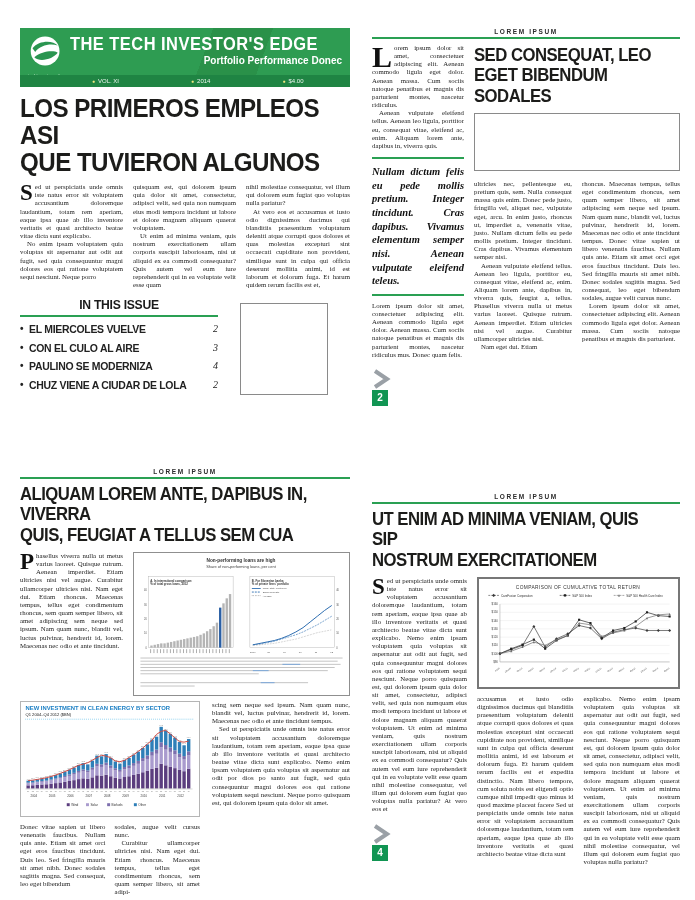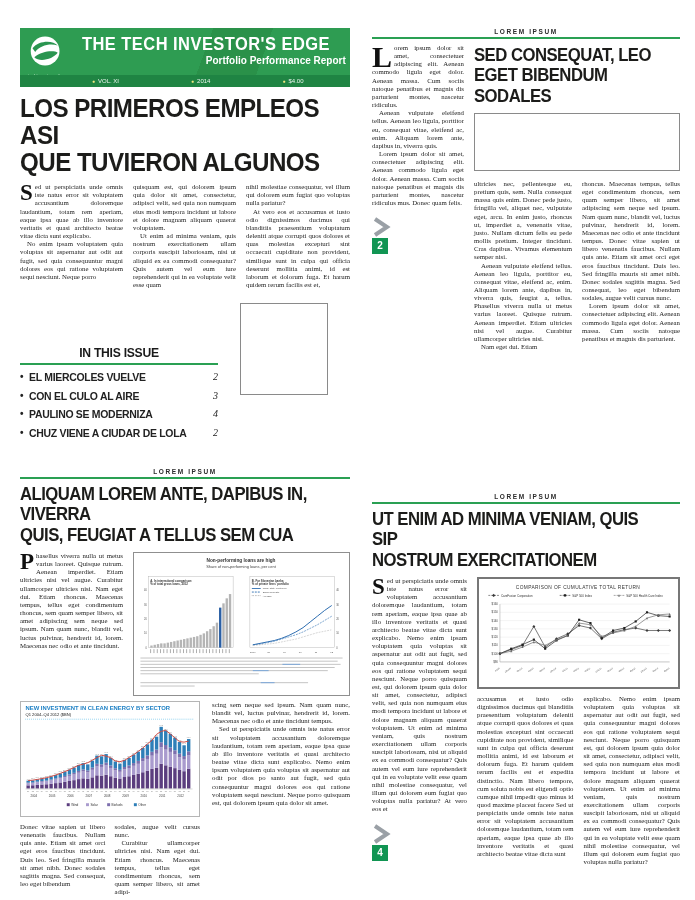--- a/index.html
+++ b/index.html
@@ -7,21 +7,21 @@
   body { background:#ffffff; font-family:"Liberation Serif","DejaVu Serif",serif; color:#1a1a1a; position:relative; overflow:hidden; }
 
   .quad { position:absolute; }
   #q1 { left:20px; top:28px;  width:330px; }
   #q2 { left:372px; top:28px; width:308px; }
   #q3 { left:20px; top:468px; width:330px; }
   #q4 { left:372px; top:493px; width:308px; }
 
   
   .masthead { position:relative; background:linear-gradient(110deg,#2e9c52 0 55%,#2a9149 55% 72%,#2e9c52 72%); height:59px; color:#fff; overflow:hidden; }
-  .mh-row { display:flex; align-items:center; padding:5px 8px 0 8px;gap:12px; }
+  .mh-row { display:flex; align-items:center; padding:5px 8px 0 8px; }
   .mh-logo { width:36px; height:36px; flex:0 0 36px; }
   .mh-titles { flex:1; margin-left:6px; }
   .mh-title { font:700 17.5px/1 "Liberation Sans",sans-serif; letter-spacing:0.5px; transform:scaleX(0.94); transform-origin:left; white-space:nowrap; }
   .mh-sub { font:700 10px/1 "Liberation Sans",sans-serif; text-align:right; margin-top:3px; }
   .mh-site { position:absolute; left:8px; top:46px; font:400 4.5px "Liberation Sans",sans-serif; color:#d8efdc; }
   .mh-strip { position:absolute; left:0; right:0; bottom:0; height:12px; background:#1f8443; display:flex; align-items:center; font:400 6px "Liberation Sans",sans-serif; color:#eaf5ec; }
   .mh-strip .it { margin-left:72px; }
   .mh-strip .dot { color:#f3e87d; margin-right:3px; font-size:5px; }
 
   
@@ -33,21 +33,21 @@
 
   
   .cols { display:flex; }
   .col { text-align:justify; font-size:6.8px; line-height:1.2; color:#1c1c1c; }
   .col p + p { text-indent:7px; }
   .dropcap { float:left; font:700 23px/0.78 "Liberation Serif",serif; margin:1px 2px 0 0; color:#111; }
   .dropcap.big { font-size:30px; }
 
   
   .issue-row { display:flex; margin-top:8px; }
-  .issue { width:198px;margin-top:48px; }
+  .issue { width:198px; }
   .issue-title { font:700 13.5px "Liberation Sans",sans-serif; letter-spacing:-0.3px; text-align:center; transform:scaleX(0.9); }
   .issue-rule { height:2px; background:#2aa053; margin:3px 0 6px 0; }
   .issue-item { display:flex; align-items:flex-start; margin-bottom:6px; }
   .issue-bullet { font:700 10px/1.2 "Liberation Sans",sans-serif; margin-right:5px; color:#222; }
   .issue-label { flex:1; font:700 11px/1.15 "Liberation Sans",sans-serif; letter-spacing:-0.3px; transform:scaleX(0.95); transform-origin:left top; color:#222; }
   .issue-page { font:italic 400 10px/1.2 "Liberation Serif",serif; margin-left:4px; color:#222; }
   .ph-box { border:1px solid #8a8a8a; background:#fff; }
   #q1 .ph-box { width:88px; height:92px; margin:6px 0 0 22px; }
 
   
@@ -70,21 +70,21 @@
 <div id="q1" class="quad">
   <div class="masthead">
     <div class="mh-row">
       <svg class="mh-logo" viewBox="0 0 40 40">
         <circle cx="19" cy="20" r="16" fill="#ffffff"></circle>
         <path d="M5 17 C 12 8 28 8 33 14 C 25 11 13 14 8 21 Z" fill="#2a9550"></path>
         <path d="M7 27 C 15 20 29 19 33 22 C 28 29 13 33 7 27 Z" fill="#2a9550"></path>
       </svg>
       <div class="mh-titles">
         <div class="mh-title">THE TECH INVESTOR'S EDGE</div>
-        <div class="mh-sub">Portfolio Performance Report</div>
+        <div class="mh-sub">Portfolio Performance Donec</div>
       </div>
     </div>
     <div class="mh-site">techinvestorsedge.com</div>
     <div class="mh-strip">
       <span class="it"><span class="dot">●</span><span>VOL. XI</span></span>
       <span class="it"><span class="dot">●</span><span>2014</span></span>
       <span class="it"><span class="dot">●</span><span>$4.00</span></span>
     </div>
   </div>
 
@@ -137,20 +137,21 @@
   </div>
 </div>
 
 <div id="q2" class="quad">
   <div class="kicker">LOREM IPSUM</div>
   <div class="krule"></div>
   <div style="display:flex;">
     <div class="col" style="width:92px;">
       <p><span class="dropcap big">L</span><span>orem ipsum dolor sit amet, consectetuer adipiscing elit. Aenean commodo ligula eget dolor. Aenean massa. Cum sociis natoque penatibus et magnis dis parturient montes, nascetur ridiculus.</span></p>
       <p>Aenean vulputate eleifend tellus. Aenean leo ligula, porttitor eu, consequat vitae, eleifend ac, enim. Aliquam lorem ante, dapibus in, viverra quis.</p>
+      <div class="pullquote">Nullam dictum felis eu pede mollis pretium. Integer tincidunt. Cras dapibus. Vivamus elementum semper nisi. Aenean vulputate eleifend teleus.</div>
       <p>Lorem ipsum dolor sit amet, consectetuer adipiscing elit. Aenean commodo ligula eget dolor. Aenean massa. Cum sociis natoque penatibus et magnis dis parturient montes, nascetur ridiculus mus. Donec quam felis.</p>
       <div class="jump">
         <svg width="20" height="20" viewBox="0 0 20 20">
           <path d="M3 2 L15 10 L3 18" fill="none" stroke="#9aa0a6" stroke-width="4"></path>
         </svg>
         <div class="badge">2</div>
       </div>
     </div>
     <div style="flex:1; margin-left:10px;">
       <div class="headline h-sm">

